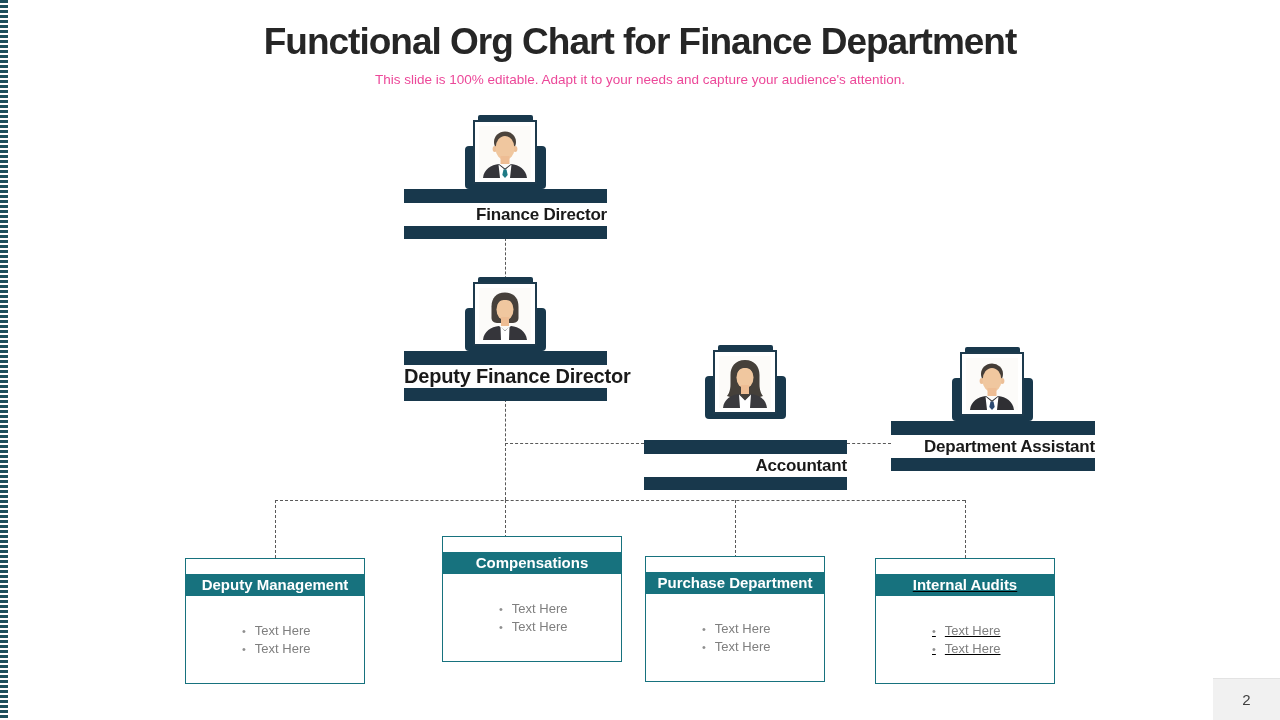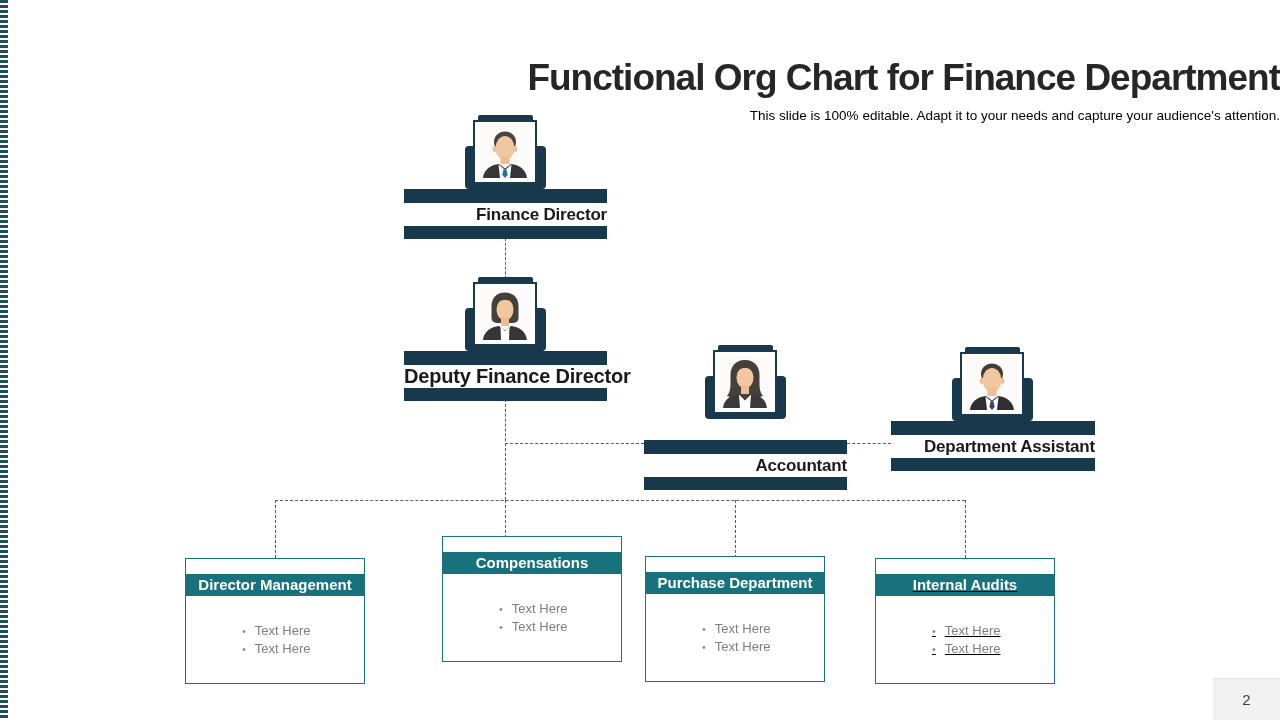--- a/index.html
+++ b/index.html
@@ -5,23 +5,23 @@
   * { margin:0; padding:0; box-sizing:border-box; }
   html,body { width:1280px; height:720px; }
   body { font-family:"Liberation Sans", sans-serif; background:#ffffff; overflow:hidden; }
   .slide { position:relative; width:1280px; height:720px; background:#ffffff; }
 
   
   .edge-stripes { position:absolute; left:0; top:0; width:8px; height:720px;
     background:repeating-linear-gradient(to bottom, #1d4f5c 0px, #1d4f5c 3px, #ffffff 3px, #ffffff 5px); }
 
   
-  .header { position:absolute; left:0; top:20px; width:1280px; text-align:right;margin-top:36px; }
+  .header { position:absolute; left:0; top:20px; width:1280px; text-align:center; }
   .title { font-size:37px; font-weight:bold; color:#262626; letter-spacing:-1px; line-height:1.2; }
-  .subtitle { margin-top:8px; font-size:13.5px; color:#000000; }
+  .subtitle { margin-top:8px; font-size:13.5px; color:#ec4899; }
 
   
   .photo-assembly { position:absolute; width:81px; height:78px; }
   .photo-tab { position:absolute; left:13px; top:2px; width:55px; height:10px; background:#18384c; border-radius:2px 2px 0 0; }
   .photo-holder { position:absolute; left:0; top:33px; width:81px; height:43px; background:#18384c; border-radius:4px; }
   .photo-frame { position:absolute; left:8px; top:7px; width:64px; height:64px; background:#ffffff;
     border:2px solid #1d3a4d; padding:4px; }
   .photo { width:52px; height:52px; overflow:hidden; }
   .photo svg { display:block; }
 
@@ -162,21 +162,21 @@
       </div>
     </div>
   </div>
   <div class="plate" style="left:891px; top:421px; width:204px;">
     <div class="bar top"></div>
     <div class="label">Department Assistant</div>
     <div class="bar bottom"></div>
   </div>
 
   <div class="dept-box" style="left:185px; top:558px;">
-    <div class="dept-header">Director Management</div>
+    <div class="dept-header">Deputy Management</div>
     <ul class="dept-bullets">
       <li>
           <span class="bullet">•</span>
           <span>Text Here</span>
         </li>
       <li>
           <span class="bullet">•</span>
           <span>Text Here</span>
         </li>
     </ul>

